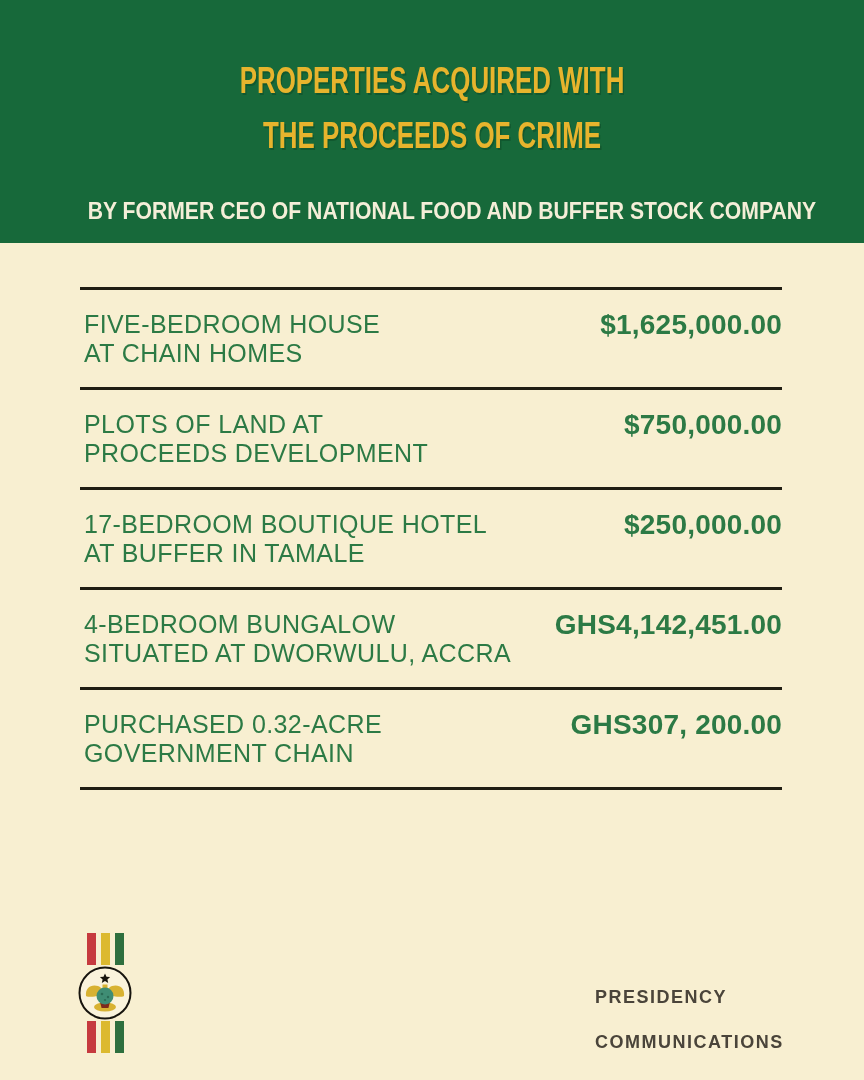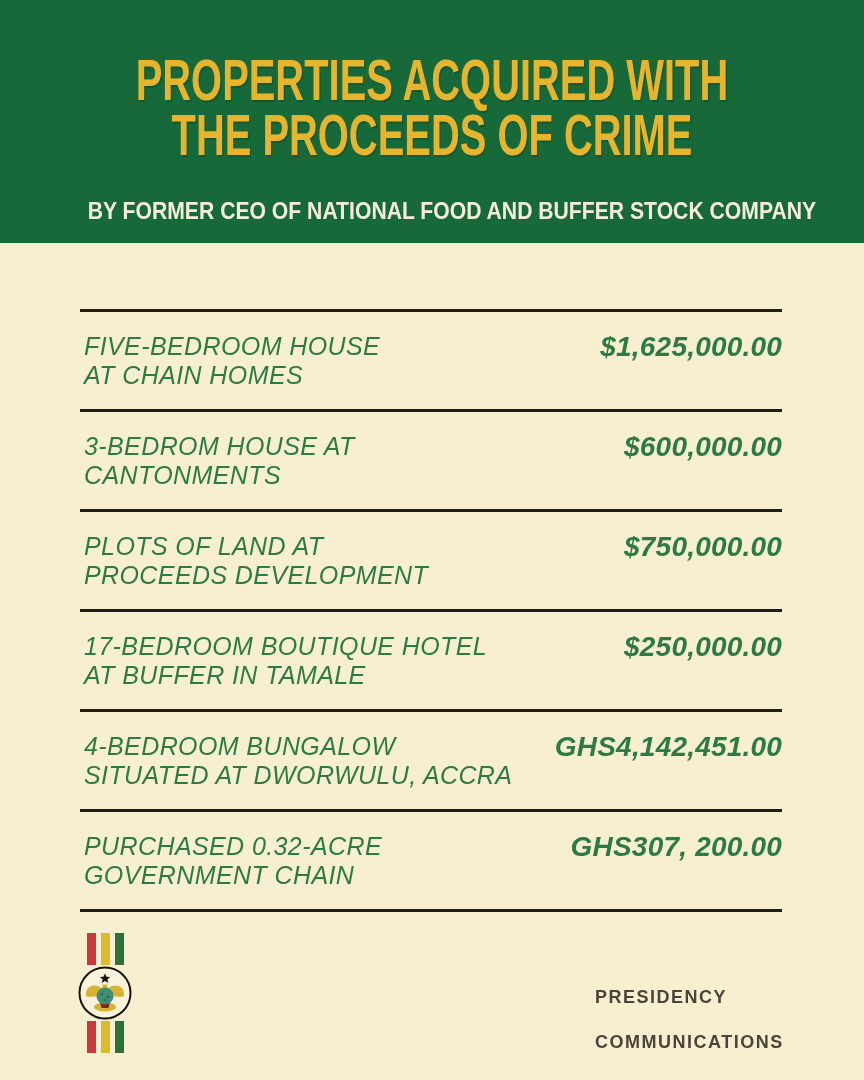--- a/index.html
+++ b/index.html
@@ -5,31 +5,31 @@
   html,body{margin:0;padding:0;background:#e8e4d8;}
   .poster{
     position:relative;width:864px;height:1080px;overflow:hidden;
     background:#f8efd1;
     font-family:"Liberation Sans",sans-serif;
   }
   
   .header{position:absolute;top:0;left:0;width:864px;height:243px;background:#17693a;}
   .title{
     position:absolute;top:53px;left:0;width:100%;text-align:center;
-    color:#e7b42d;font-weight:bold;font-size:57px;line-height:55px;
+    color:#e7b42d;font-weight:bold;font-size:37px;line-height:55px;
     text-shadow:2px 2px 0 rgba(0,40,15,0.25);
   }
   .title .tline{display:block;transform:scaleX(0.70);transform-origin:50% 50%;white-space:nowrap;}
   .subtitle{
     position:absolute;top:199px;left:0;width:100%;text-align:center;
     color:#f4eed8;font-weight:bold;font-size:23px;line-height:24px;padding-left:20px;
   }
   .subtitle .sline{display:inline-block;transform:scaleX(0.92);transform-origin:center;white-space:nowrap;}
   
-  .ptable{position:absolute;left:80px;top:309px;width:702px;font-style:italic;}
+  .ptable{position:absolute;left:80px;top:287px;width:702px;}
   .prop-row{
     display:flex;justify-content:space-between;align-items:flex-start;
     border-top:3px solid #201d13;padding:20px 0 19px 4px;
   }
   .table-end-rule{border-top:3px solid #201d13;height:0;}
   .labels{color:#2c7a45;font-size:25px;line-height:29px;letter-spacing:0.4px;}
   .labels span{display:block;}
   .price{color:#2c7a45;font-size:28px;font-weight:bold;line-height:29px;letter-spacing:0.2px;white-space:nowrap;}
   
   .logo{position:absolute;left:78px;top:933px;display:flex;align-items:center;gap:13px;}
@@ -66,27 +66,20 @@
   <div class="ptable">
 
     <div class="prop-row">
       <div class="labels">
         <span>FIVE-BEDROOM HOUSE</span>
         <span>AT CHAIN HOMES</span>
       </div>
       <div class="price">$1,625,000.00</div>
     </div>
 
-    <div class="prop-row">
-      <div class="labels">
-        <span>3-BEDROM HOUSE AT</span>
-        <span>CANTONMENTS</span>
-      </div>
-      <div class="price">$600,000.00</div>
-    </div>
 
     <div class="prop-row">
       <div class="labels">
         <span>PLOTS OF LAND AT</span>
         <span>PROCEEDS DEVELOPMENT</span>
       </div>
       <div class="price">$750,000.00</div>
     </div>
 
     <div class="prop-row">

